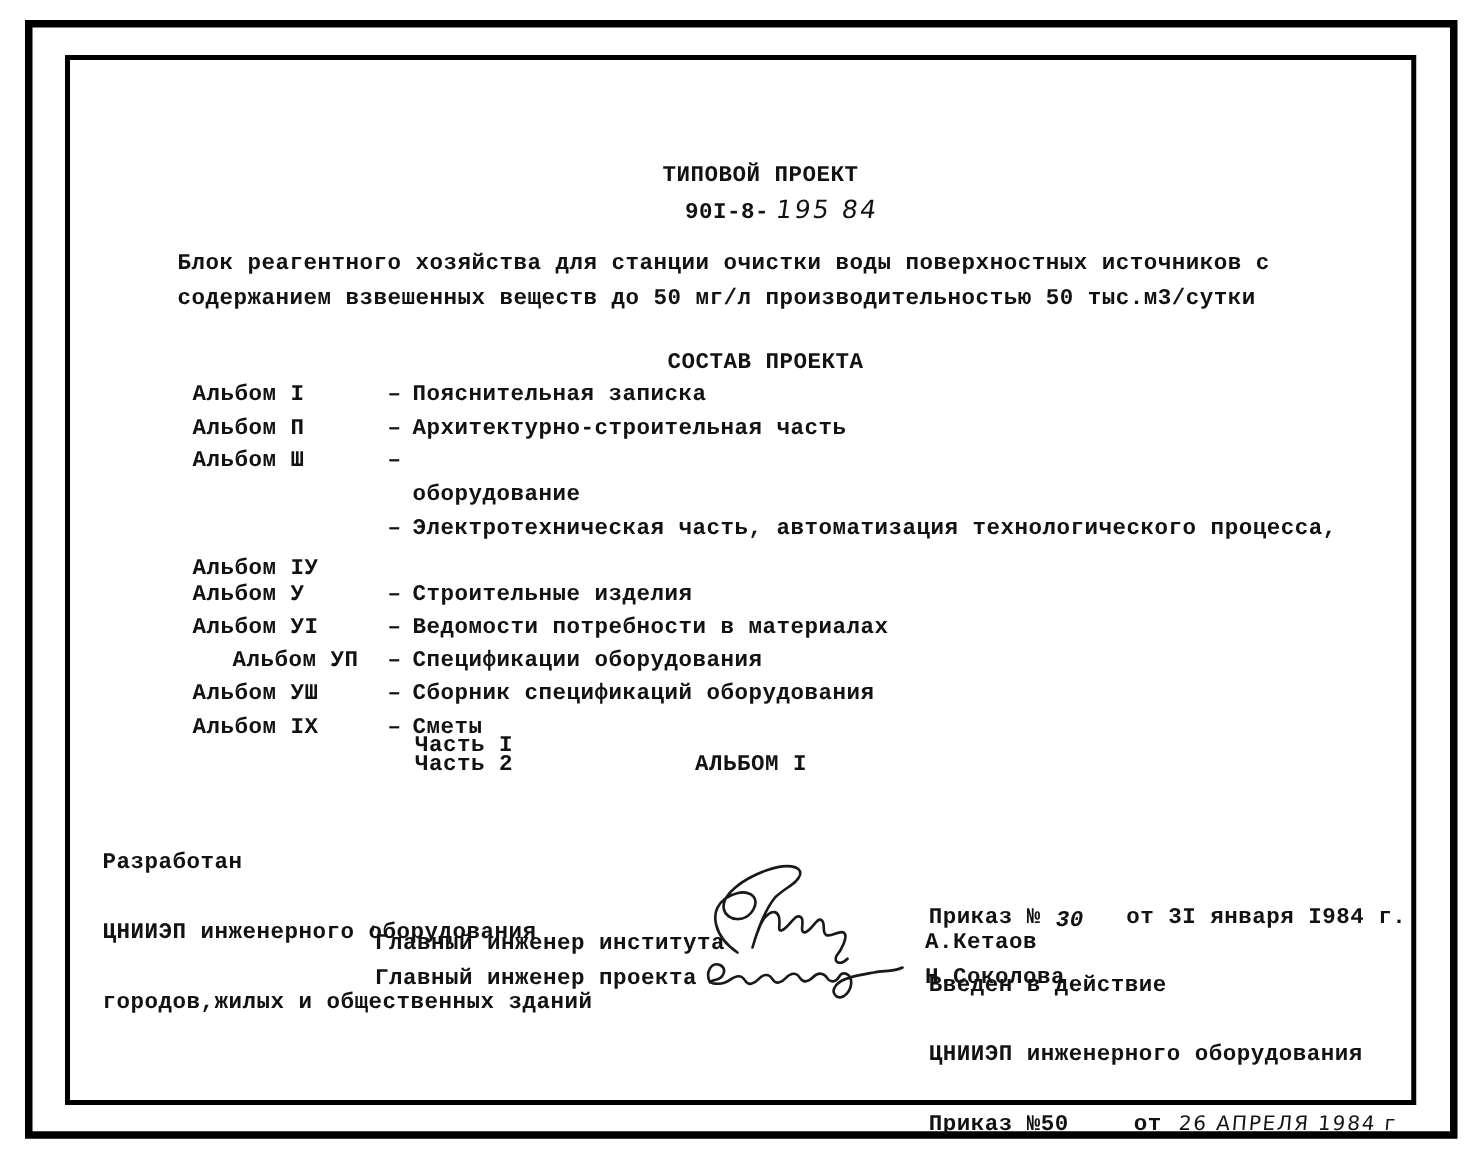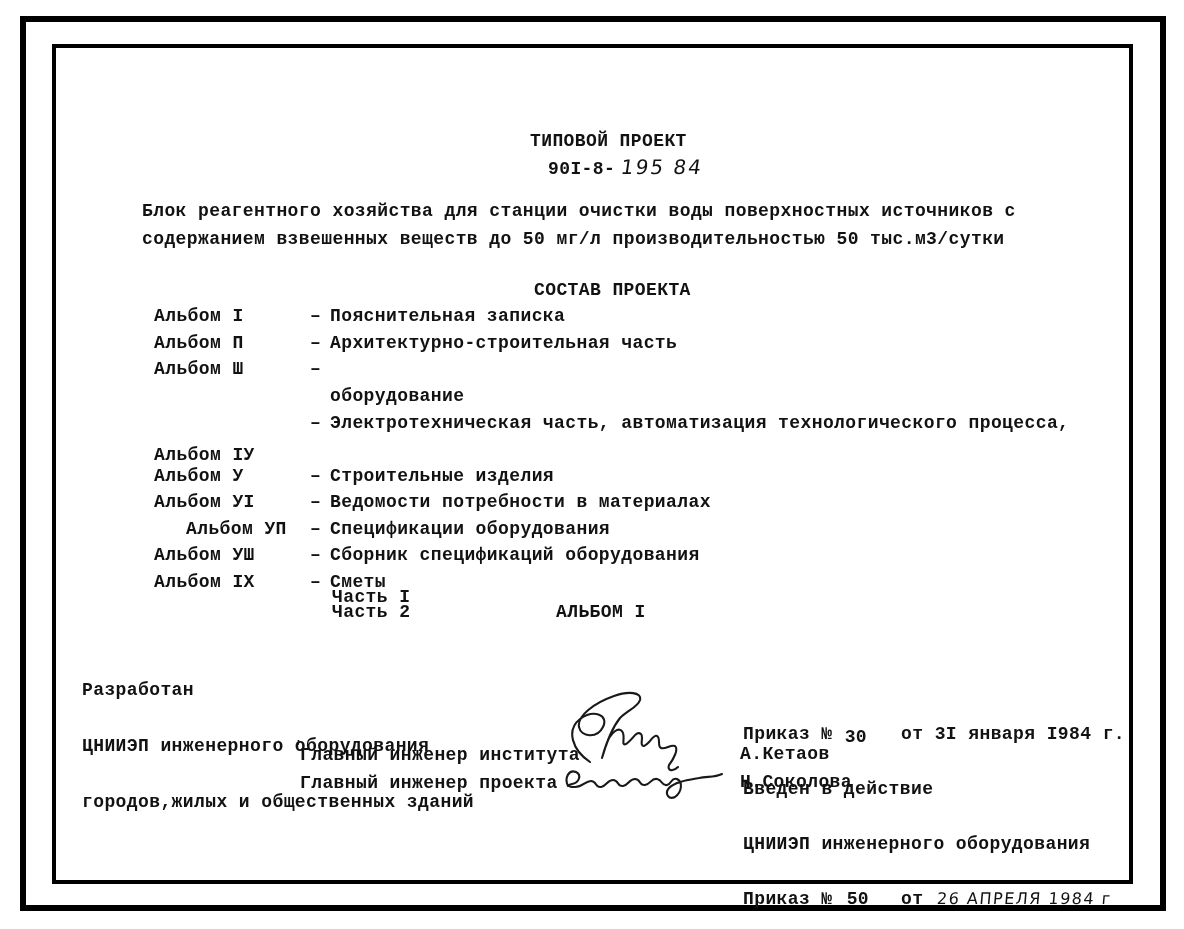--- a/index.html
+++ b/index.html
@@ -14,24 +14,24 @@
   .abs{position:absolute;white-space:pre;}
   .t{font-size:18px;line-height:20px;letter-spacing:0.4px;}
   .tight{line-height:18.4px;}
   .dev{line-height:18.6px;}
   .hand{
     font-family:"DejaVu Sans",sans-serif;font-weight:400;
     display:inline-block;transform:skewX(-8deg);
   }
   .hand-num{font-size:20px;letter-spacing:2px;margin-left:6px;}
   .hand-date{font-size:16px;letter-spacing:1.5px;margin-left:14px;transform:skewX(-5deg);}
-  .num-inset{display:inline-block;margin-left:12px;transform:translateY(3px);}
-  .num-inset2{display:inline-block;margin-left:14px;}
+  .num-inset{display:inline-block;margin-left:12px;transform:translateY(3px);font-style:italic;}
+  .num-inset2{display:inline-block;margin-left:0;}
   .gap-rest{display:inline-block;margin-left:34px;margin-top:40px;}
-  .gap-mid{display:inline-block;margin-left:32px;}
+  .gap-mid{display:inline-block;margin-left:52px;}
   .tick{font-size:15px;font-weight:400;}
   .sig-svg{position:absolute;left:556px;top:688px;}
   .sig-path{fill:none;stroke:#191919;stroke-width:2.1;stroke-linecap:round;stroke-linejoin:round;}
 </style>
 </head>
 <body>
 
 <div class="page">
 
   <div class="frame frame-outer"></div>

